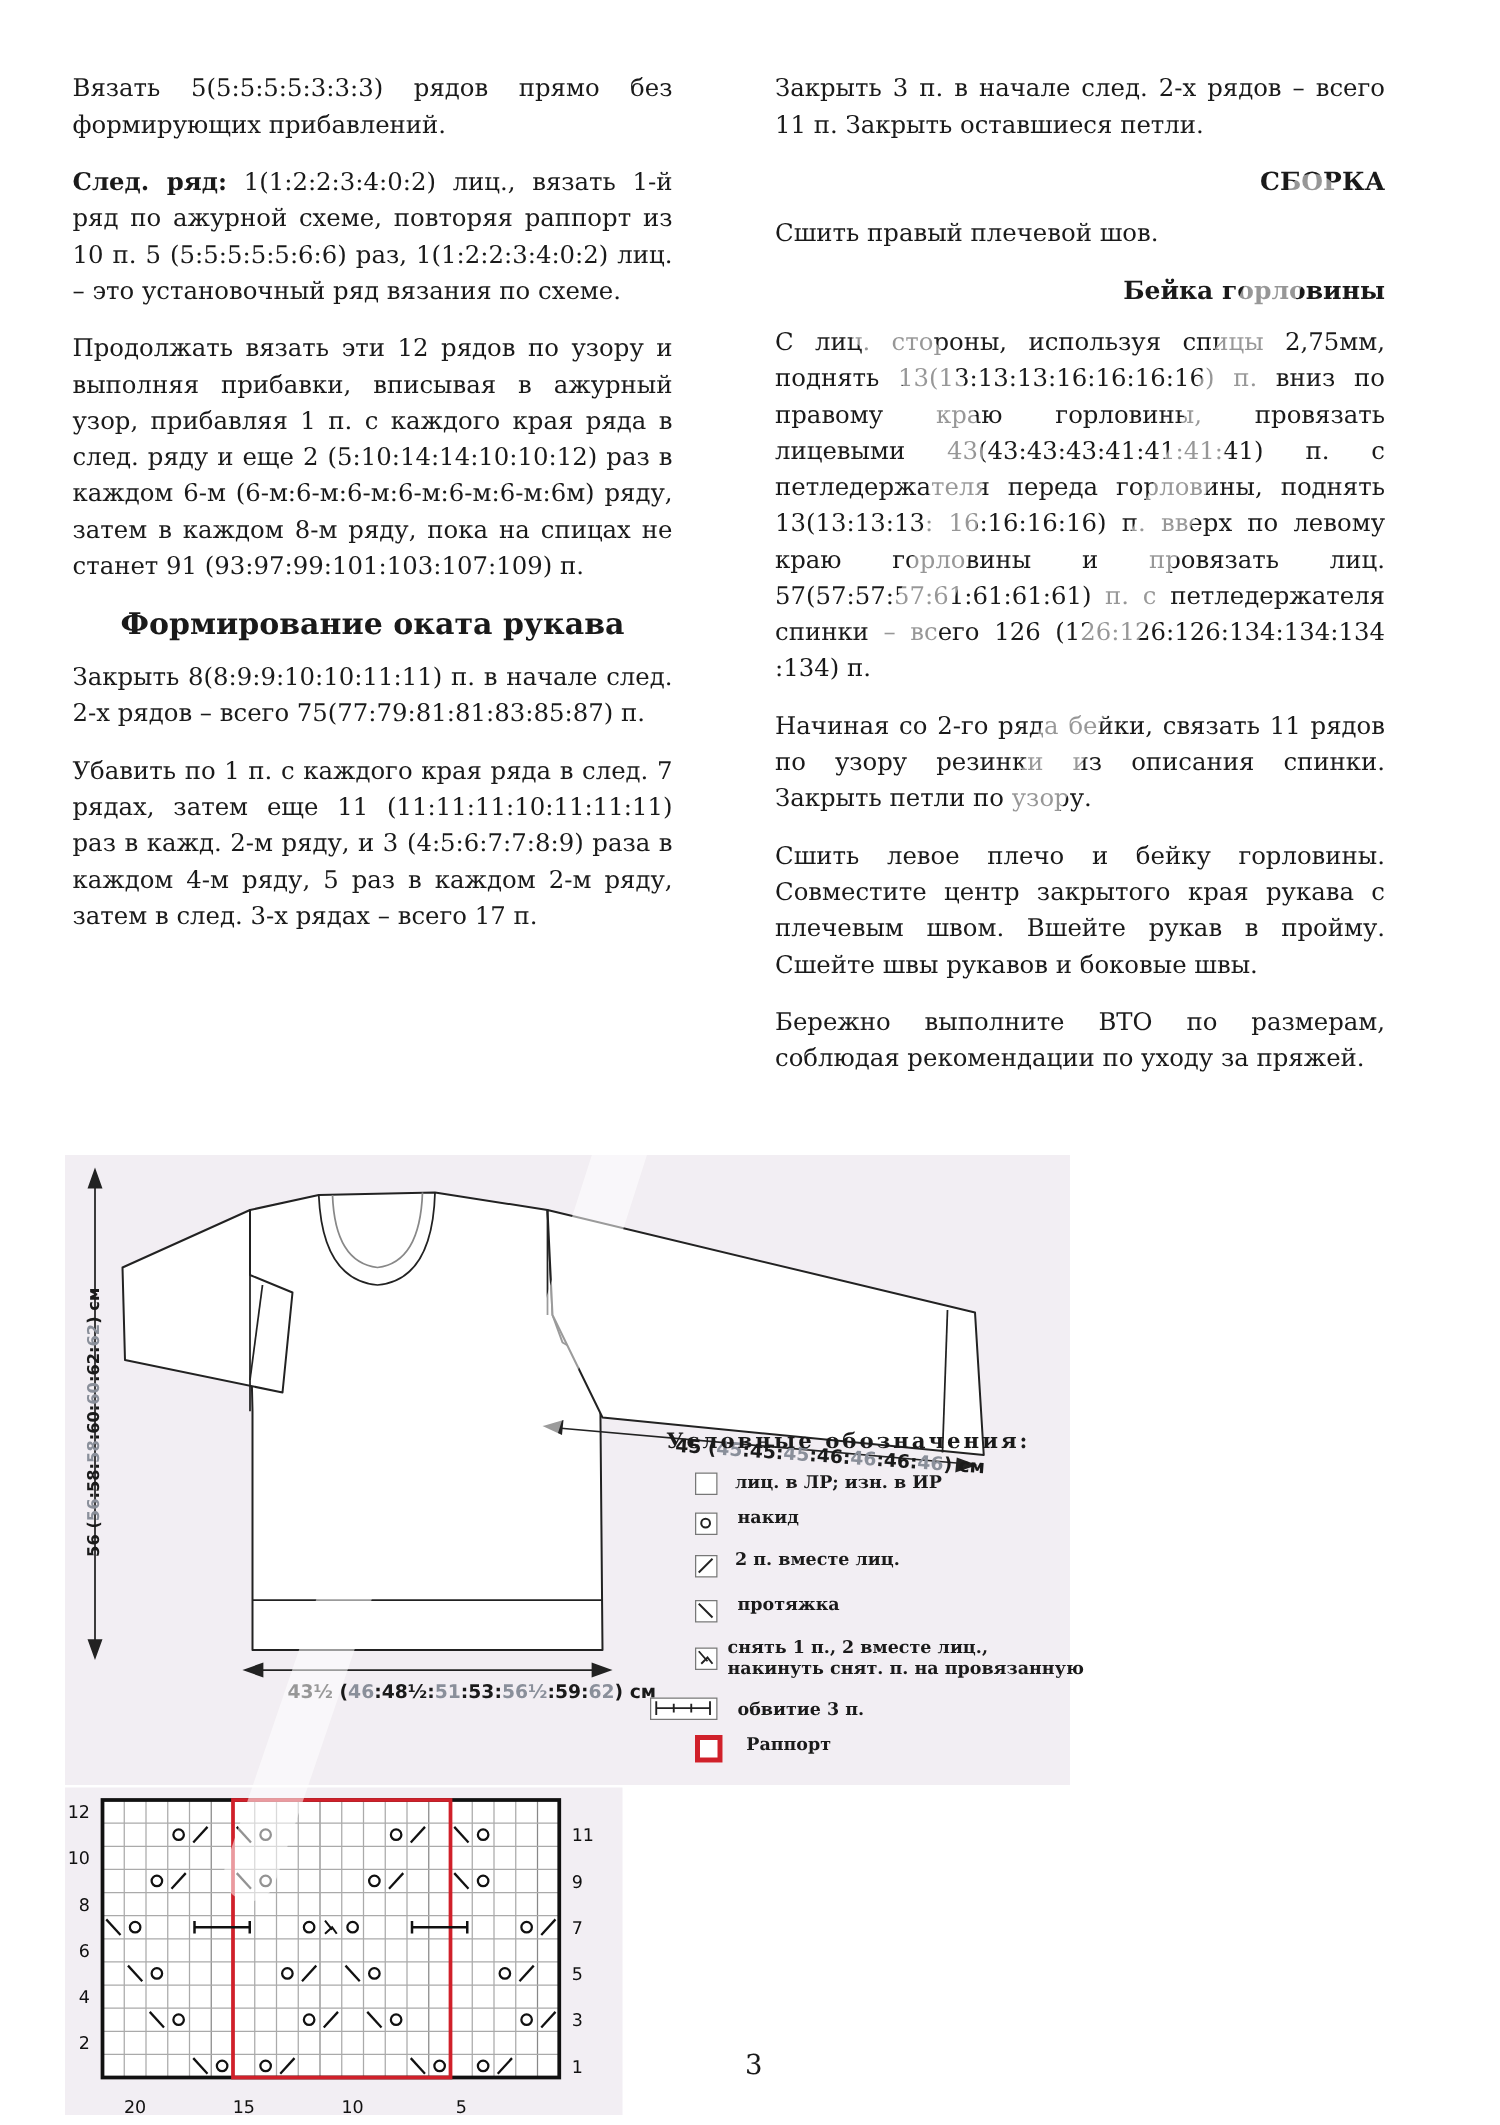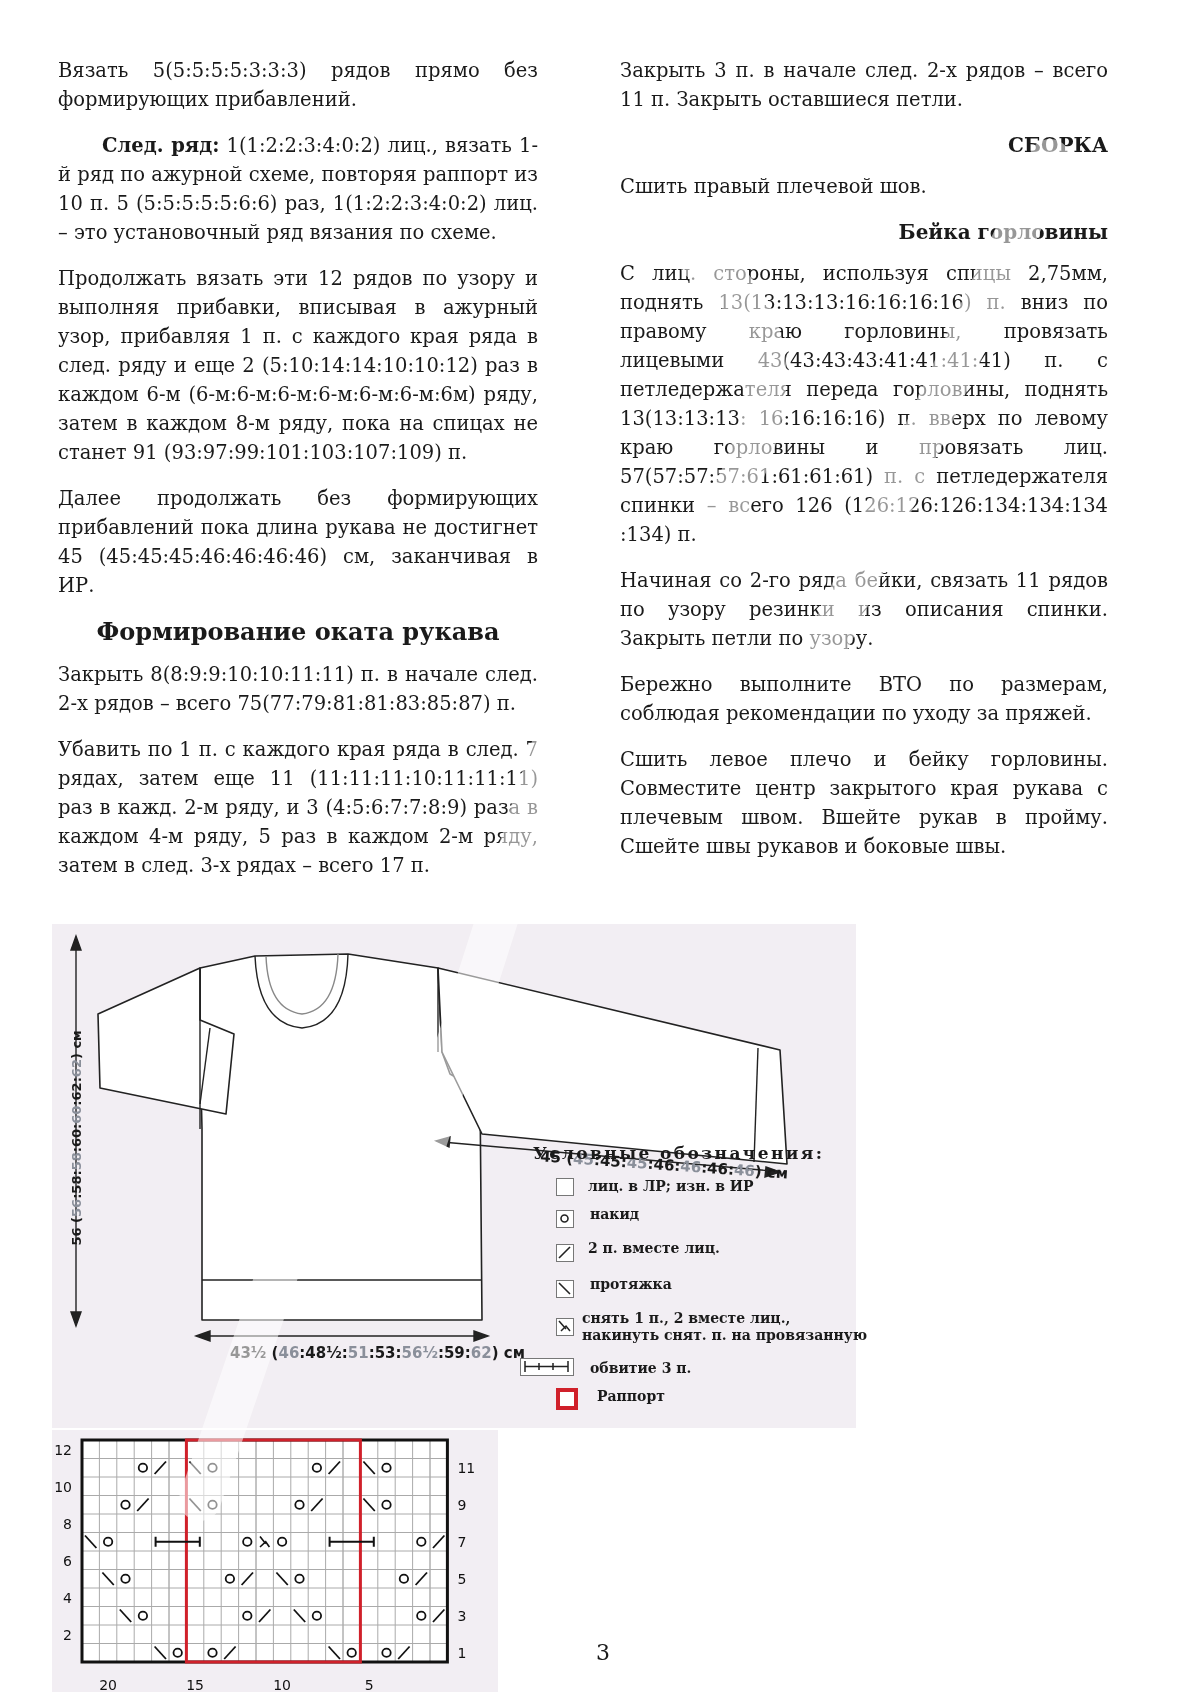--- a/index.html
+++ b/index.html
@@ -4,55 +4,54 @@
 <style>
   html, body { margin:0; padding:0; background:#ffffff; }
   body { width:1200px; height:1700px; position:relative; overflow:hidden;
          font-family:"DejaVu Serif", "Liberation Serif", serif; color:#1a1a1a; }
   .col { position:absolute; top:56px; width:480px; font-size:19.5px; line-height:29px; }
   .col.left { left:58px; }
   .col.right { left:620px; width:488px; }
   .col p { margin:0 0 17px 0; text-align:justify; }
   .col h2 { margin:2px 0 14px 0; text-align:center; font-size:24px; font-weight:bold; }
   .col h3 { margin:0 0 12px 0; text-align:right; font-size:20px; font-weight:bold; }
-  .b { font-weight:bold;margin-left:44px; }
+  .b { font-weight:bold; }
 
   .diagram { position:absolute; left:52px; top:924px; width:804px; height:504px; background:#f2eef3; }
   .chartbox { position:absolute; left:52px; top:1430px; width:446px; height:262px; background:#f2eef3; }
   .sans { font-family:"DejaVu Sans", "Liberation Sans", sans-serif; }
   .page-num { position:absolute; left:596px; top:1640px; font-size:22px; }
   .legend-title { position:absolute; left:533px; top:1143px; font-size:17px; font-weight:bold; letter-spacing:2.4px; }
   .legend-item { position:absolute; left:555px; font-size:14px; font-weight:bold; line-height:17px; }
   .legend-sym { position:absolute; width:18px; height:18px; border:1.5px solid #777; background:#fff; box-sizing:border-box; }
   .dimtxt { position:absolute; font-size:15px; font-weight:bold; white-space:nowrap; }
   .grey { color:#8a8f9a; }
   .watermark { position:absolute; pointer-events:none; }
 </style>
 </head>
 <body>
 
 <div class="col left">
   <p>Вязать 5(5:5:5:5:3:3:3) рядов прямо без формирующих прибавлений.</p>
   <p><span class="b">След. ряд:</span><span> 1(1:2:2:3:4:0:2) лиц., вязать 1-й ряд по ажурной схеме, повторяя раппорт из 10 п. 5 (5:5:5:5:5:6:6) раз, 1(1:2:2:3:4:0:2) лиц. – это установочный ряд вязания по схеме.</span></p>
   <p>Продолжать вязать эти 12 рядов по узору и выполняя прибавки, вписывая в ажурный узор, прибавляя 1 п. с каждого края ряда в след. ряду и еще 2 (5:10:14:14:10:10:12) раз в каждом 6-м (6-м:6-м:6-м:6-м:6-м:6-м:6м) ряду, затем в каждом 8-м ряду, пока на спицах не станет 91 (93:97:99:101:103:107:109) п.</p>
-  <p>Далее продолжать без формирующих прибавлений пока длина рукава не достигнет 45 (45:45:45:46:46:46:46) см, заканчивая в ИР.</p>
   <h2>Формирование оката рукава</h2>
   <p>Закрыть 8(8:9:9:10:10:11:11) п. в начале след. 2-х рядов – всего 75(77:79:81:81:83:85:87) п.</p>
   <p>Убавить по 1 п. с каждого края ряда в след. 7 рядах, затем еще 11 (11:11:11:10:11:11:11) раз в кажд. 2-м ряду, и 3 (4:5:6:7:7:8:9) раза в каждом 4-м ряду, 5 раз в каждом 2-м ряду, затем в след. 3-х рядах – всего 17 п.</p>
 </div>
 
 <div class="col right">
   <p>Закрыть 3 п. в начале след. 2-х рядов – всего 11 п. Закрыть оставшиеся петли.</p>
   <h3>СБОРКА</h3>
   <p>Сшить правый плечевой шов.</p>
   <h3>Бейка горловины</h3>
   <p>С лиц. стороны, используя спицы 2,75мм, поднять 13(13:13:13:16:16:16:16) п. вниз по правому краю горловины, провязать лицевыми 43(43:43:43:41:41:41:41) п. с петледержателя переда горловины, поднять 13(13:13:13: 16:16:16:16) п. вверх по левому краю горловины и провязать лиц. 57(57:57:57:61:61:61:61) п. с петледержателя спинки – всего 126 (126:126:126:134:134:134 :134) п.</p>
   <p>Начиная со 2-го ряда бейки, связать 11 рядов по узору резинки из описания спинки. Закрыть петли по узору.</p>
+  <p>Сшить левое плечо и бейку горловины. Совместите центр закрытого края рукава с плечевым швом. Вшейте рукав в пройму. Сшейте швы рукавов и боковые швы.</p>
   <p>Бережно выполните ВТО по размерам, соблюдая рекомендации по уходу за пряжей.</p>
-  <p>Сшить левое плечо и бейку горловины. Совместите центр закрытого края рукава с плечевым швом. Вшейте рукав в пройму. Сшейте швы рукавов и боковые швы.</p>
 </div>
 
 <div class="diagram">
   <svg width="804" height="504" viewBox="0 0 804 504" style="position:absolute;left:0;top:0">
     <g fill="#fff" stroke="#222" stroke-width="1.6" stroke-linejoin="round">
 
       <polygon points="148,44 203,32 296,30 386,44 390,128 398,150 428,167 430,396 150,396 150,205 148,120"></polygon>
 
       <polygon points="148,44 46,90 48,164 174,190 182,110 148,96"></polygon>
 

